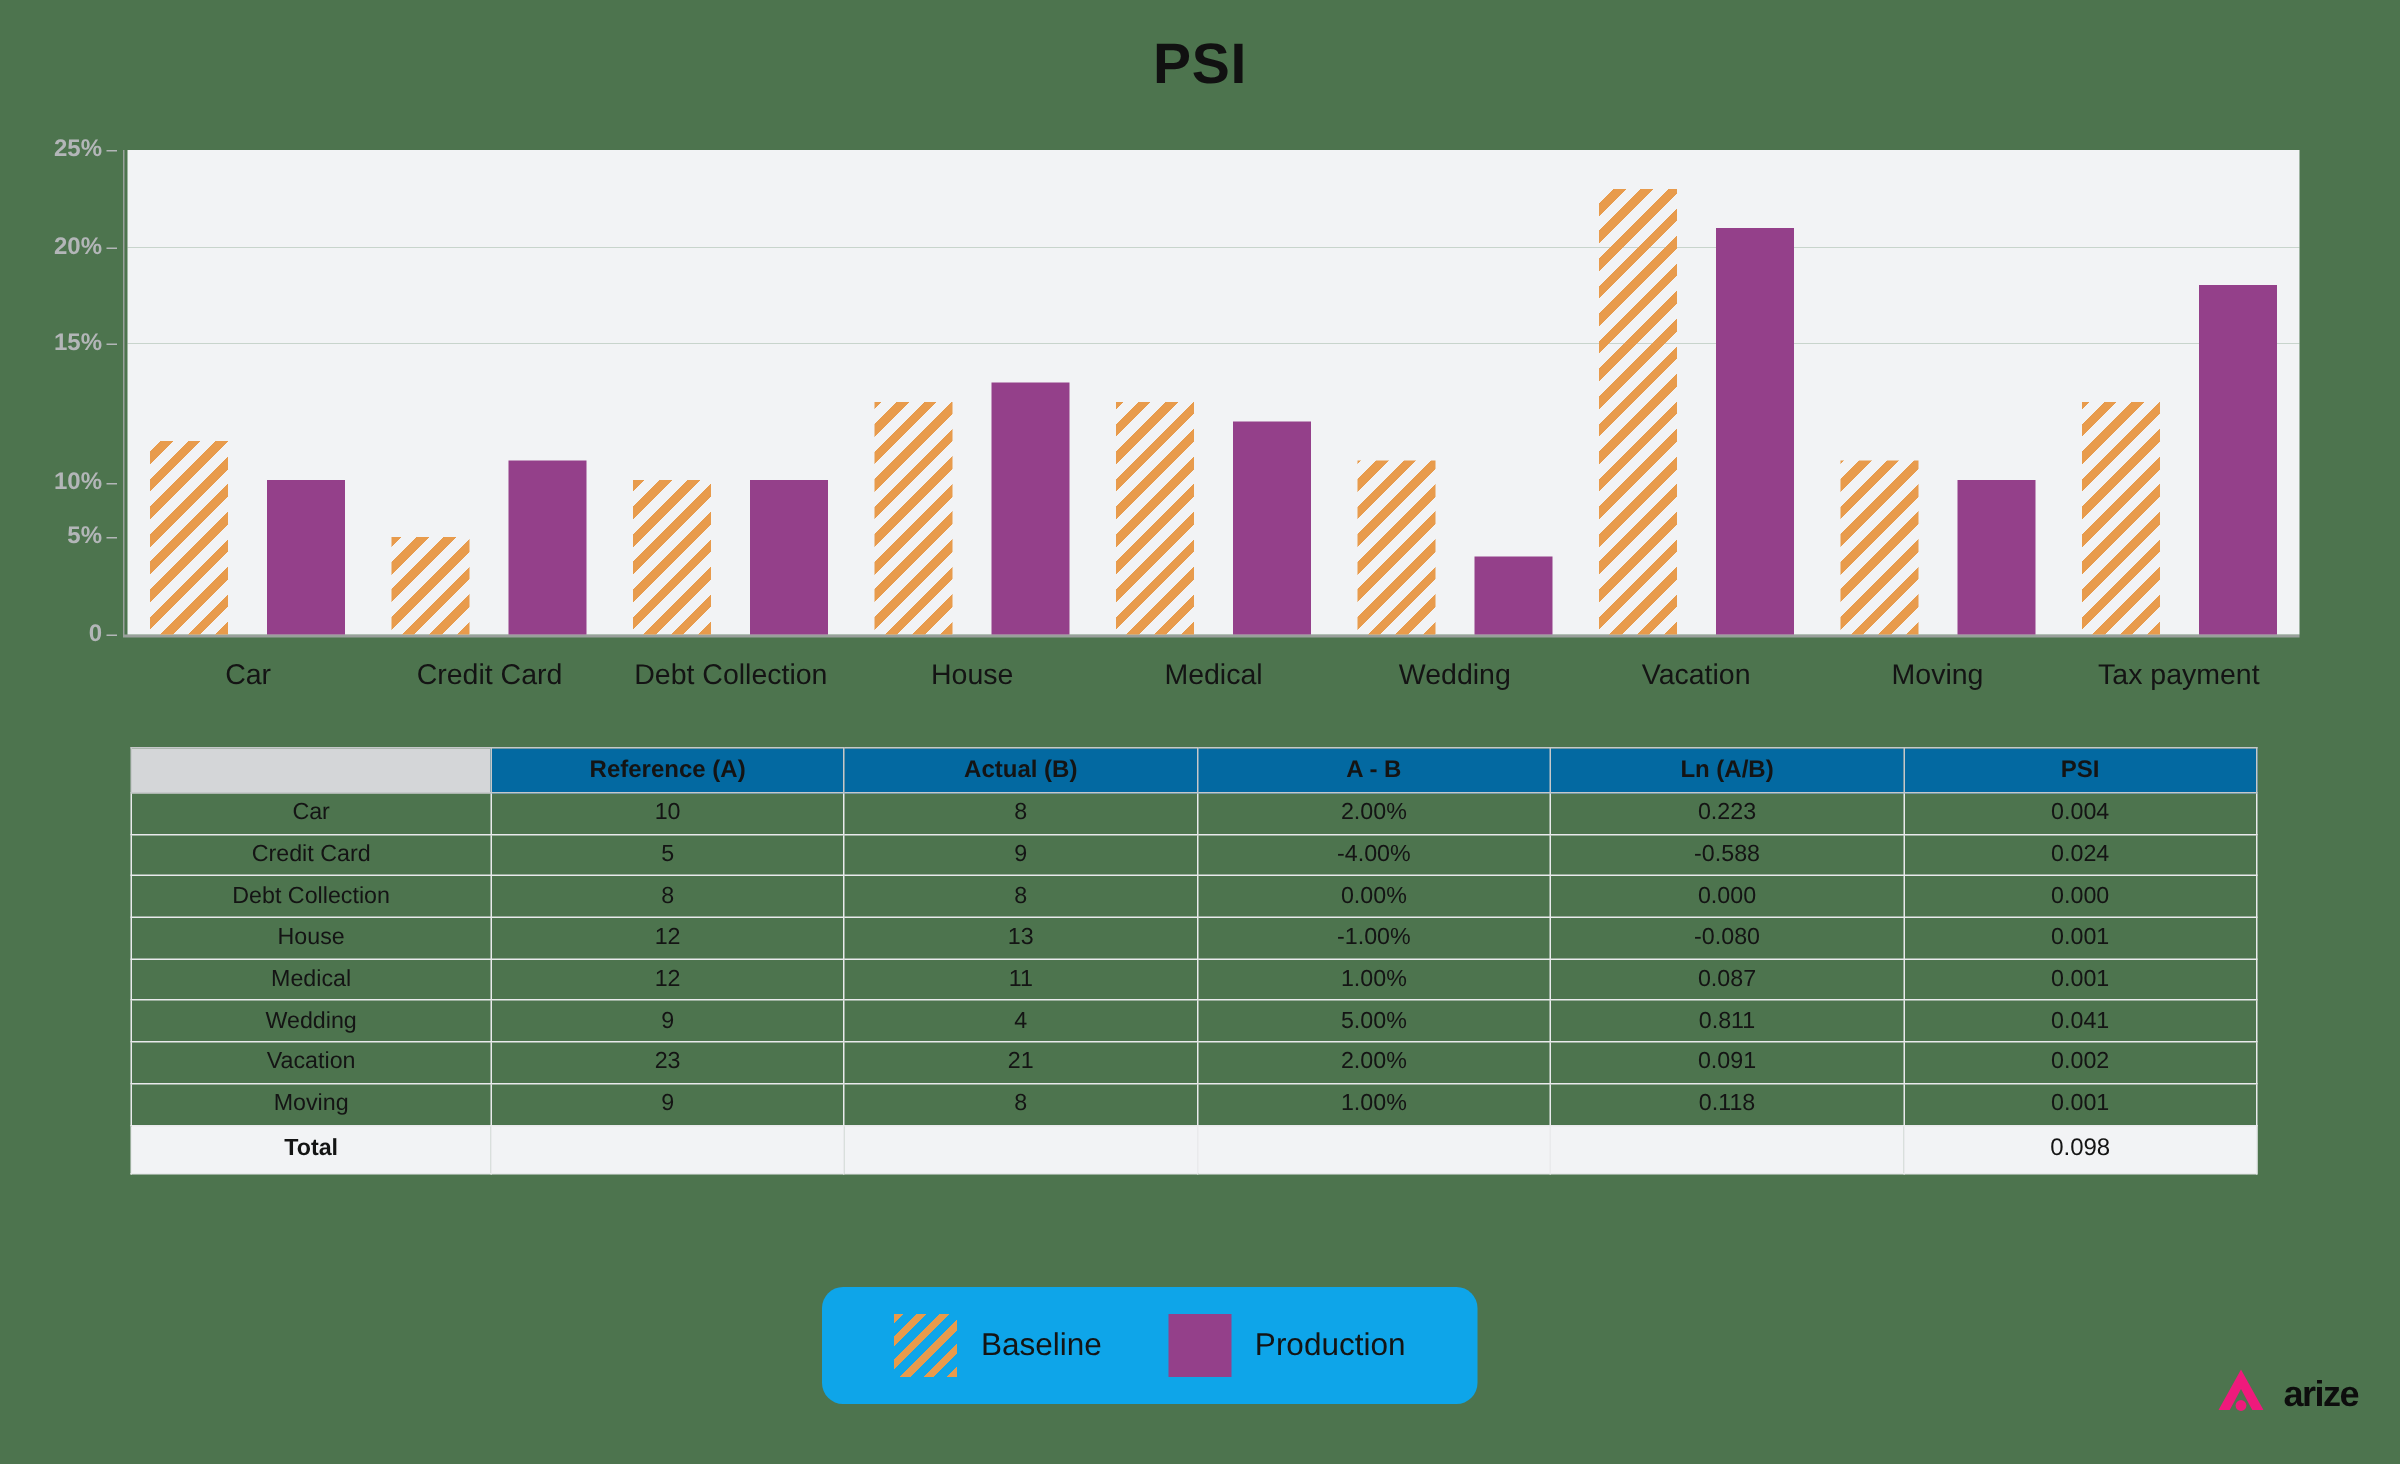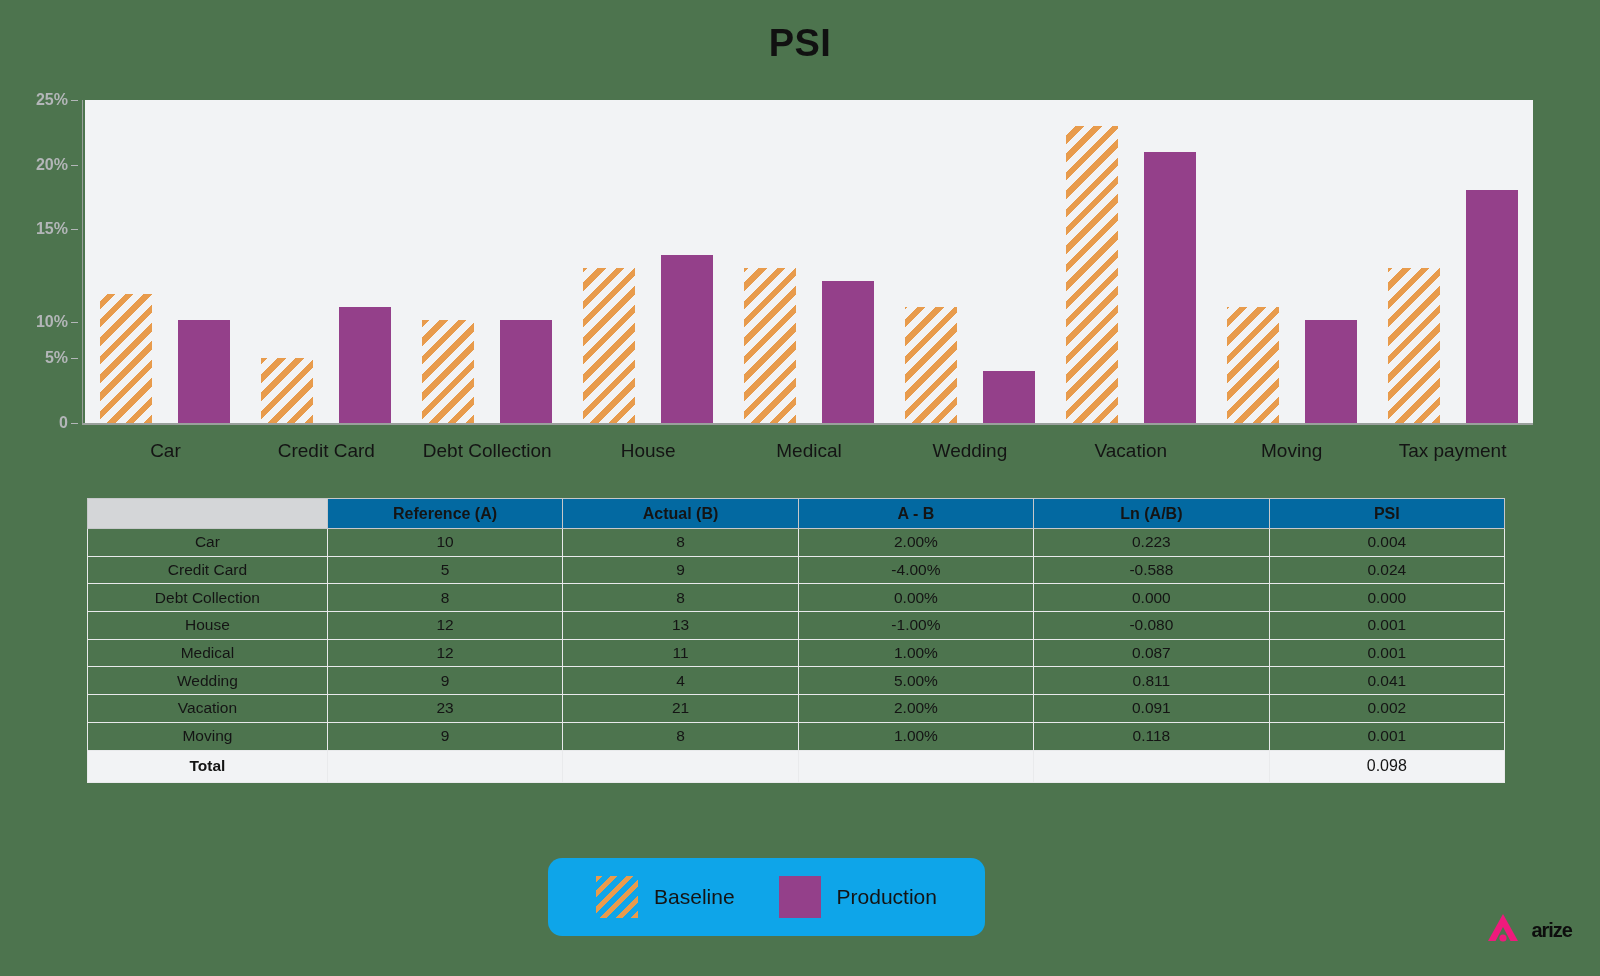--- a/index.html
+++ b/index.html
@@ -130,21 +130,21 @@
   }
   .swatch.solid{ background:#94408a; }
   .legend-label{ font-size:21px; color:#141414; }
 
   
   #arize-logo{
     position:absolute; right:28px; bottom:26px;
     display:flex; align-items:center; gap:8px;
   }
   #arize-wordmark{
-    font-size:20px; font-weight:bold; color:#0d0d0d; letter-spacing:-1px;
+    font-size:24px; font-weight:bold; color:#0d0d0d; letter-spacing:-1px;
   }
 </style>
 </head>
 <body>
 
 <div id="chart-title">PSI</div>
 
 <div id="chart-area">
 
   <div id="y-axis">

